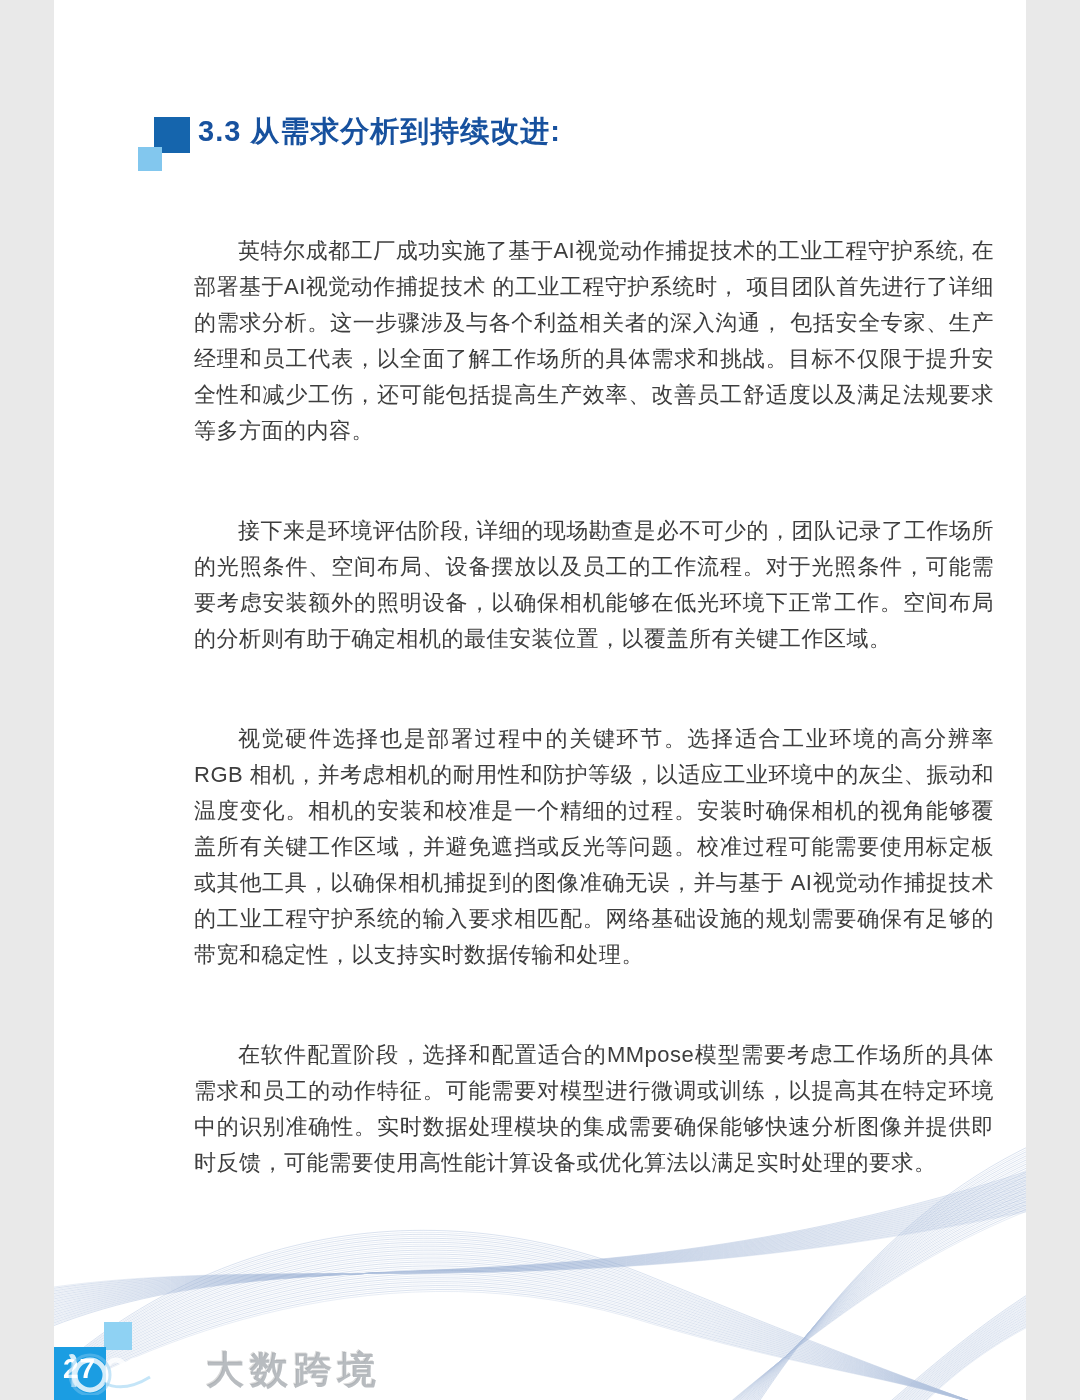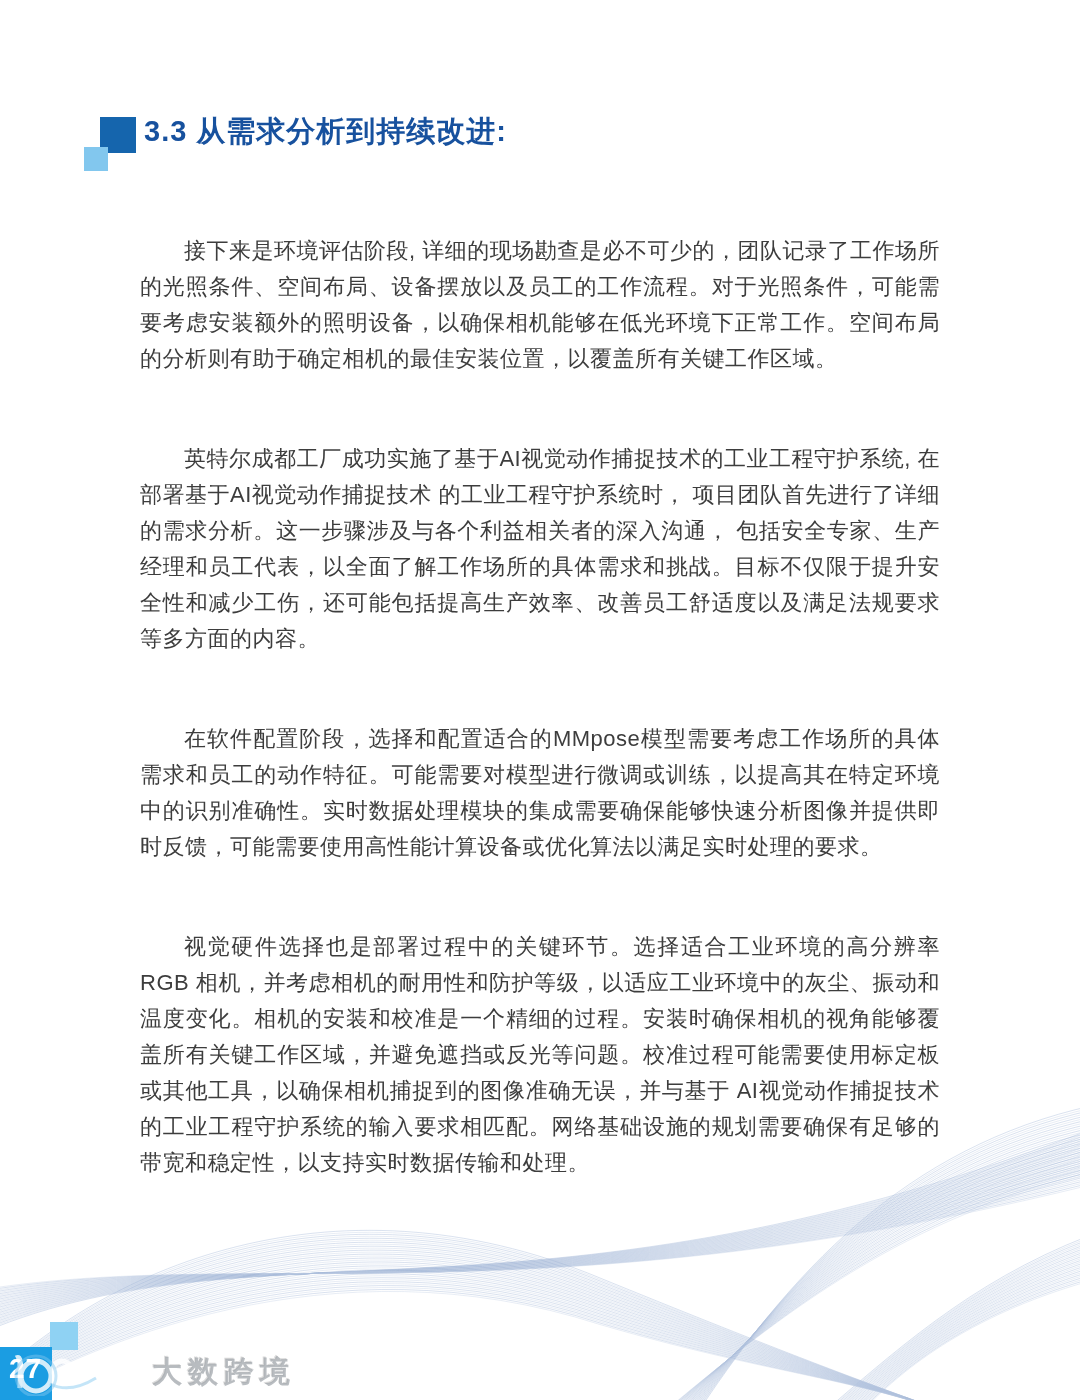--- a/index.html
+++ b/index.html
@@ -1,18 +1,18 @@
 <!DOCTYPE html>
 <html lang="zh" style="--title_blue: #17519E; --square_dark: #1565AD; --square_light: #82C7EE; --corner_square_blue: #1B9DE2; --corner_square_light: #8FD2F3; --body_text: #3D3D3D; --wave_line_a: #9FB4D6; --wave_line_b: #C2D0E6; --watermark_gray: #9EA3A9;"><head>
 <meta charset="utf-8">
 <style>
   html,body{margin:0;padding:0;background:#e9e9e9;}
   .page{
     position:relative;
-    width:1080px;height:1400px;
+    width:972px;height:1400px;
     margin:0 auto;
     background:#ffffff;
     overflow:hidden;
     font-family:"Liberation Sans", sans-serif;
   }
 
   
   .section-header{position:absolute;top:110px;left:84px;display:flex;}
   .accent-squares{position:relative;width:56px;height:64px;flex:0 0 56px;}
   .sq{position:absolute;display:block;}
@@ -51,21 +51,21 @@
     position:absolute;left:9px;top:6px;
     color:#ffffff;font-size:28px;font-weight:bold;letter-spacing:1px;
   }
   .watermark{
     position:absolute;left:6px;bottom:4px;z-index:4;
     display:flex;align-items:center;
     pointer-events:none;
   }
   .wm-logo{width:140px;height:48px;opacity:0.85;}
   .wm-text{
-    font-size:30px;font-weight:bold;letter-spacing:6px;
+    font-size:38px;font-weight:bold;letter-spacing:6px;
     color:rgba(158,163,169,0.72);
     text-shadow:1px 1px 0 rgba(255,255,255,0.85), -1px -1px 0 rgba(110,110,110,0.25);
     margin-left:6px;
   }
 </style>
 </head>
 <body>
 
 <div class="page">
 
@@ -73,24 +73,24 @@
     <div class="accent-squares">
       <span class="sq dark"></span>
       <span class="sq light"></span>
     </div>
     <h1 class="title">
       <span>3.3 从需求分析到持续改进:</span>
     </h1>
   </header>
 
   <main class="body-text">
+    <p>英特尔成都工厂成功实施了基于AI视觉动作捕捉技术的工业工程守护系统, 在部署基于AI视觉动作捕捉技术 的工业工程守护系统时， 项目团队首先进行了详细的需求分析。这一步骤涉及与各个利益相关者的深入沟通， 包括安全专家、生产经理和员工代表，以全面了解工作场所的具体需求和挑战。目标不仅限于提升安全性和减少工伤，还可能包括提高生产效率、改善员工舒适度以及满足法规要求等多方面的内容。</p>
     <p>接下来是环境评估阶段, 详细的现场勘查是必不可少的，团队记录了工作场所的光照条件、空间布局、设备摆放以及员工的工作流程。对于光照条件，可能需要考虑安装额外的照明设备，以确保相机能够在低光环境下正常工作。空间布局的分析则有助于确定相机的最佳安装位置，以覆盖所有关键工作区域。</p>
-    <p>英特尔成都工厂成功实施了基于AI视觉动作捕捉技术的工业工程守护系统, 在部署基于AI视觉动作捕捉技术 的工业工程守护系统时， 项目团队首先进行了详细的需求分析。这一步骤涉及与各个利益相关者的深入沟通， 包括安全专家、生产经理和员工代表，以全面了解工作场所的具体需求和挑战。目标不仅限于提升安全性和减少工伤，还可能包括提高生产效率、改善员工舒适度以及满足法规要求等多方面的内容。</p>
+    <p>视觉硬件选择也是部署过程中的关键环节。选择适合工业环境的高分辨率 RGB 相机，并考虑相机的耐用性和防护等级，以适应工业环境中的灰尘、振动和温度变化。相机的安装和校准是一个精细的过程。安装时确保相机的视角能够覆盖所有关键工作区域，并避免遮挡或反光等问题。校准过程可能需要使用标定板或其他工具，以确保相机捕捉到的图像准确无误，并与基于 AI视觉动作捕捉技术 的工业工程守护系统的输入要求相匹配。网络基础设施的规划需要确保有足够的带宽和稳定性，以支持实时数据传输和处理。</p>
     <p>在软件配置阶段，选择和配置适合的MMpose模型需要考虑工作场所的具体需求和员工的动作特征。可能需要对模型进行微调或训练，以提高其在特定环境中的识别准确性。实时数据处理模块的集成需要确保能够快速分析图像并提供即时反馈，可能需要使用高性能计算设备或优化算法以满足实时处理的要求。</p>
-    <p>视觉硬件选择也是部署过程中的关键环节。选择适合工业环境的高分辨率 RGB 相机，并考虑相机的耐用性和防护等级，以适应工业环境中的灰尘、振动和温度变化。相机的安装和校准是一个精细的过程。安装时确保相机的视角能够覆盖所有关键工作区域，并避免遮挡或反光等问题。校准过程可能需要使用标定板或其他工具，以确保相机捕捉到的图像准确无误，并与基于 AI视觉动作捕捉技术 的工业工程守护系统的输入要求相匹配。网络基础设施的规划需要确保有足够的带宽和稳定性，以支持实时数据传输和处理。</p>
   </main>
 
   <div class="wave">
     <svg id="wave-svg" viewBox="0 0 1080 300" preserveAspectRatio="none" xmlns="http://www.w3.org/2000/svg">
         <path d="M -30 238 C 250 112, 540 248, 1110 22" fill="none" stroke="#9FB4D6" stroke-width="0.7" opacity="0.55"></path>
         <path d="M -30 236.4 C 250 113.1, 540 247.2, 1110 24" fill="none" stroke="#C2D0E6" stroke-width="0.7" opacity="0.55"></path>
         <path d="M -30 234.8 C 250 114.2, 540 246.4, 1110 26" fill="none" stroke="#9FB4D6" stroke-width="0.7" opacity="0.55"></path>
         <path d="M -30 233.2 C 250 115.3, 540 245.6, 1110 28" fill="none" stroke="#C2D0E6" stroke-width="0.7" opacity="0.55"></path>
         <path d="M -30 231.6 C 250 116.4, 540 244.8, 1110 30" fill="none" stroke="#9FB4D6" stroke-width="0.7" opacity="0.55"></path>
         <path d="M -30 230 C 250 117.5, 540 244, 1110 32" fill="none" stroke="#C2D0E6" stroke-width="0.7" opacity="0.55"></path>

